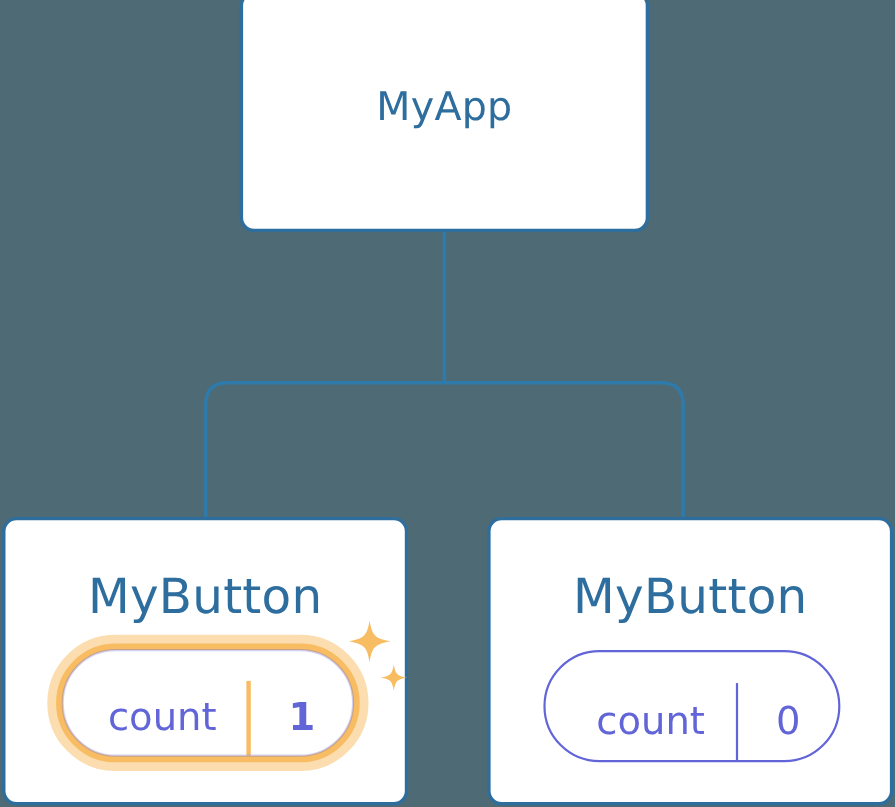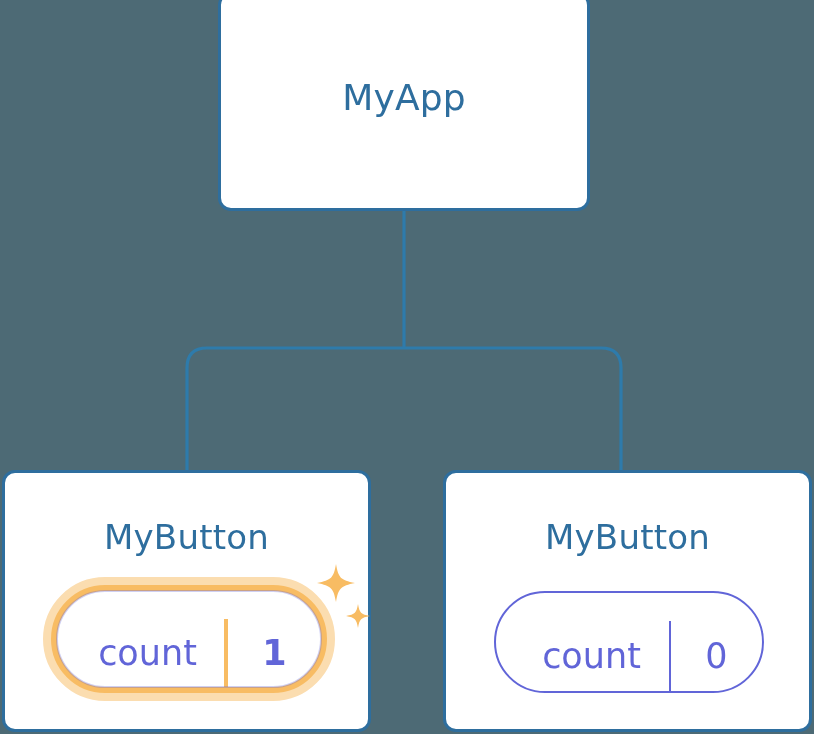--- a/index.html
+++ b/index.html
@@ -68,21 +68,21 @@
   }
   #node-btn-right {
     left: 443px;
     top: 470px;
     width: 369px;
     height: 262px;
   }
   #node-btn-left .node-title,
   #node-btn-right .node-title {
     top: 44px;
-    font-size: 34px;
+    font-size: 44px;
   }
 
   
   .pill {
     position: absolute;
     display: flex;
     align-items: stretch;
     box-sizing: border-box;
     background: #ffffff;
   }

